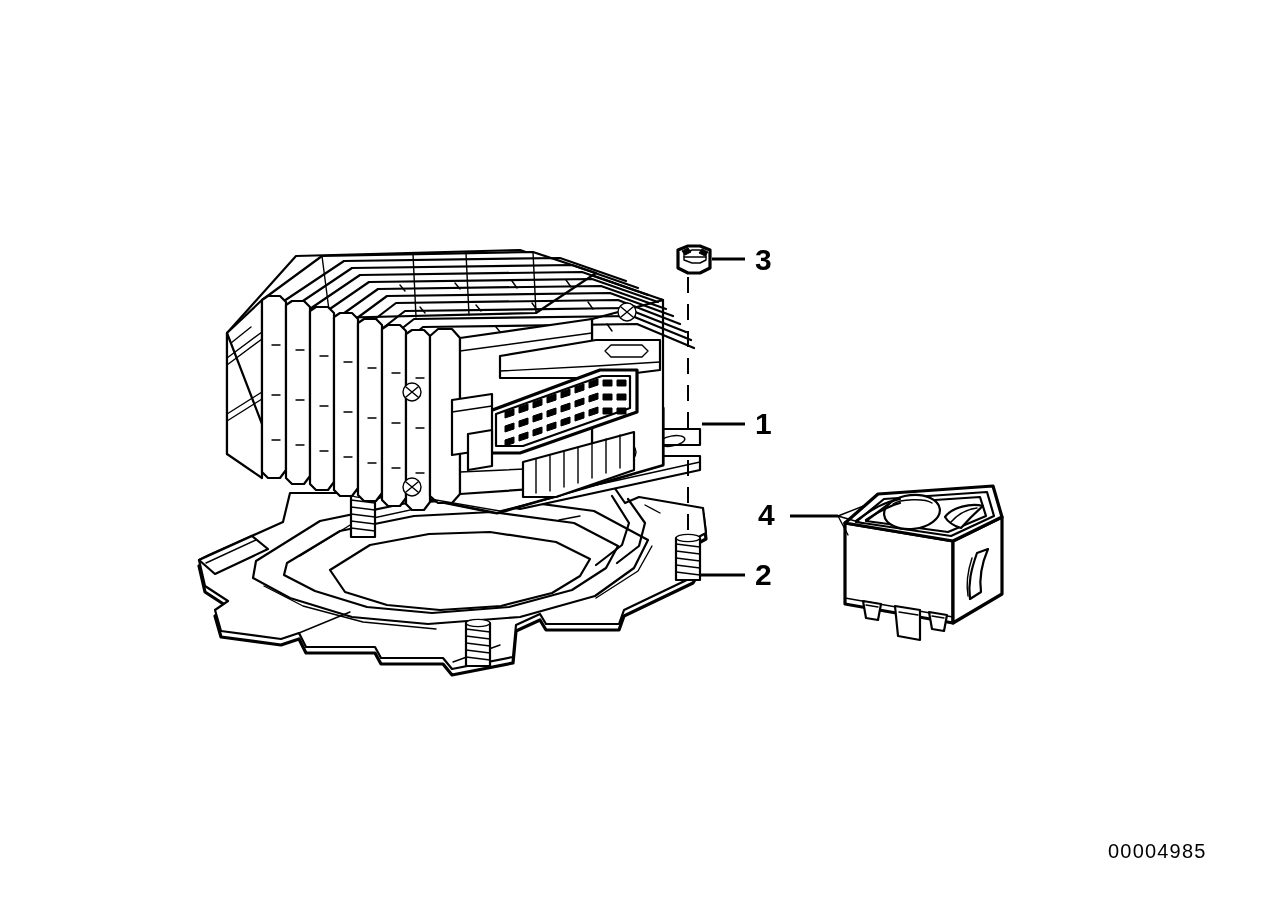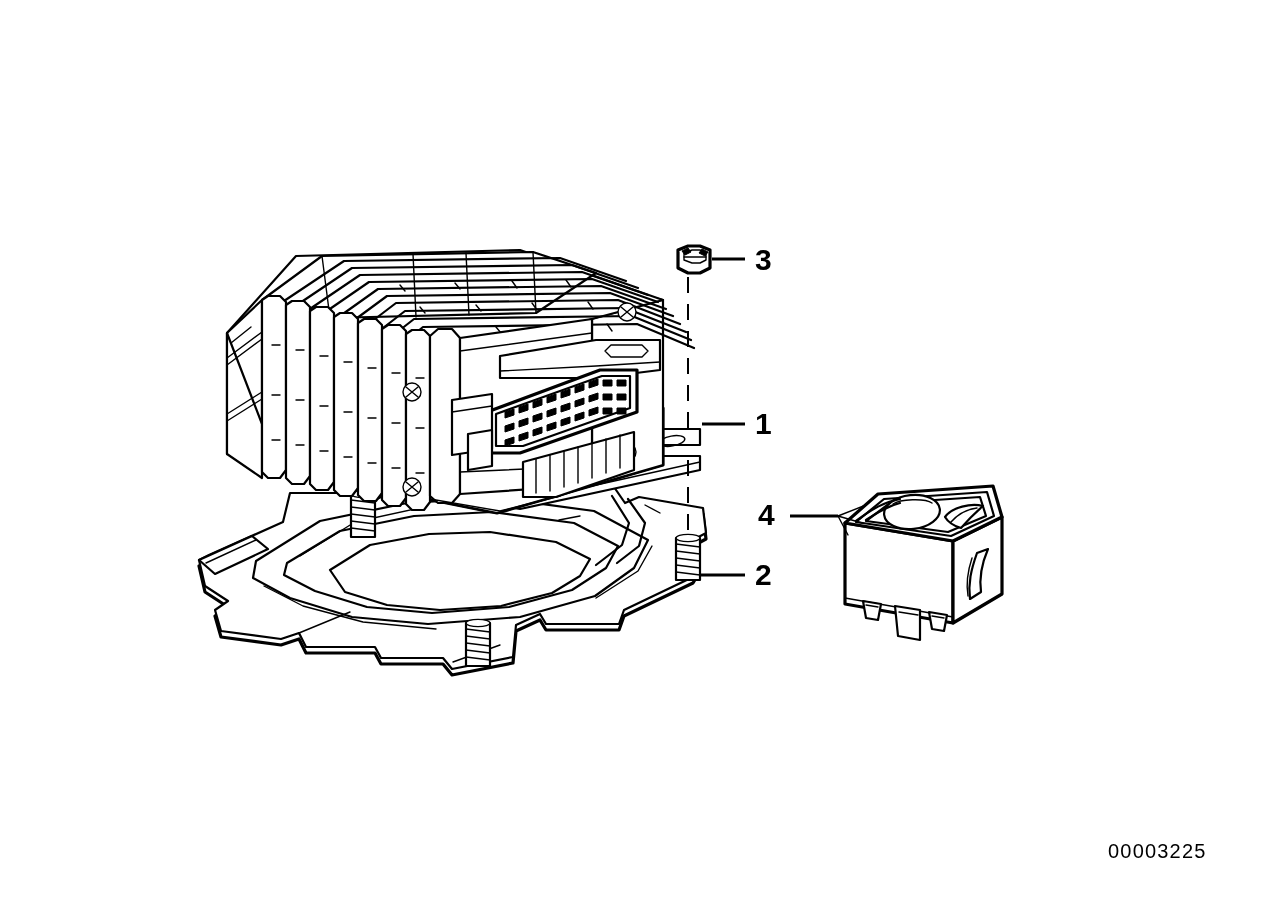--- a/index.html
+++ b/index.html
@@ -351,15 +351,15 @@
   </svg>
 
   <div class="callout-label" style="left:755px; top:245px;">3</div>
 
   <div class="callout-label" style="left:755px; top:409px;">1</div>
 
   <div class="callout-label" style="left:755px; top:560px;">2</div>
 
   <div class="callout-label" style="left:758px; top:500px;">4</div>
 
-  <div id="image-id">00003225</div>
+  <div id="image-id">00004985</div>
 
 </div>
 
 </body></html>

